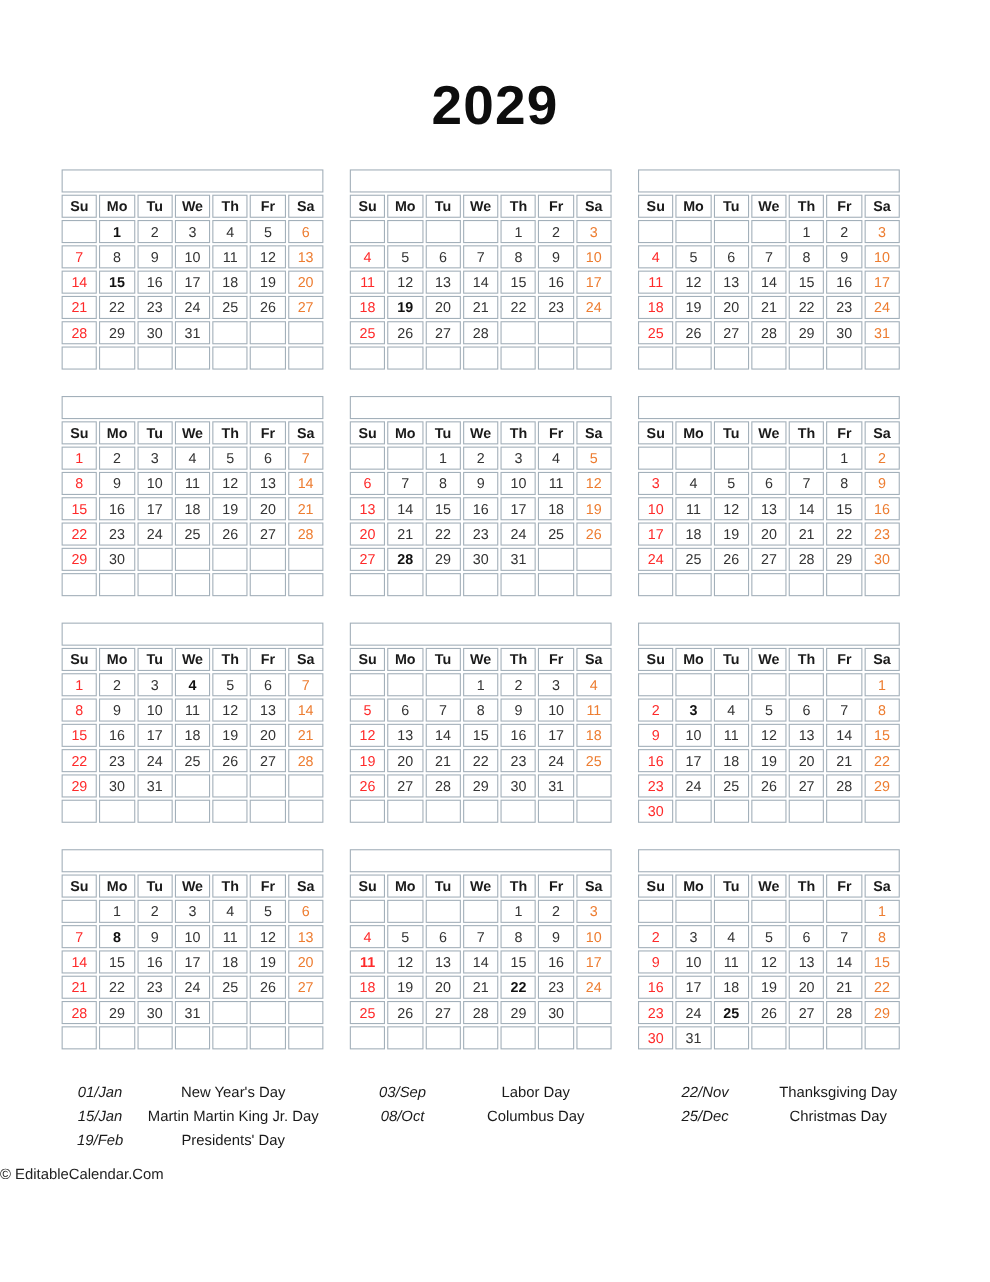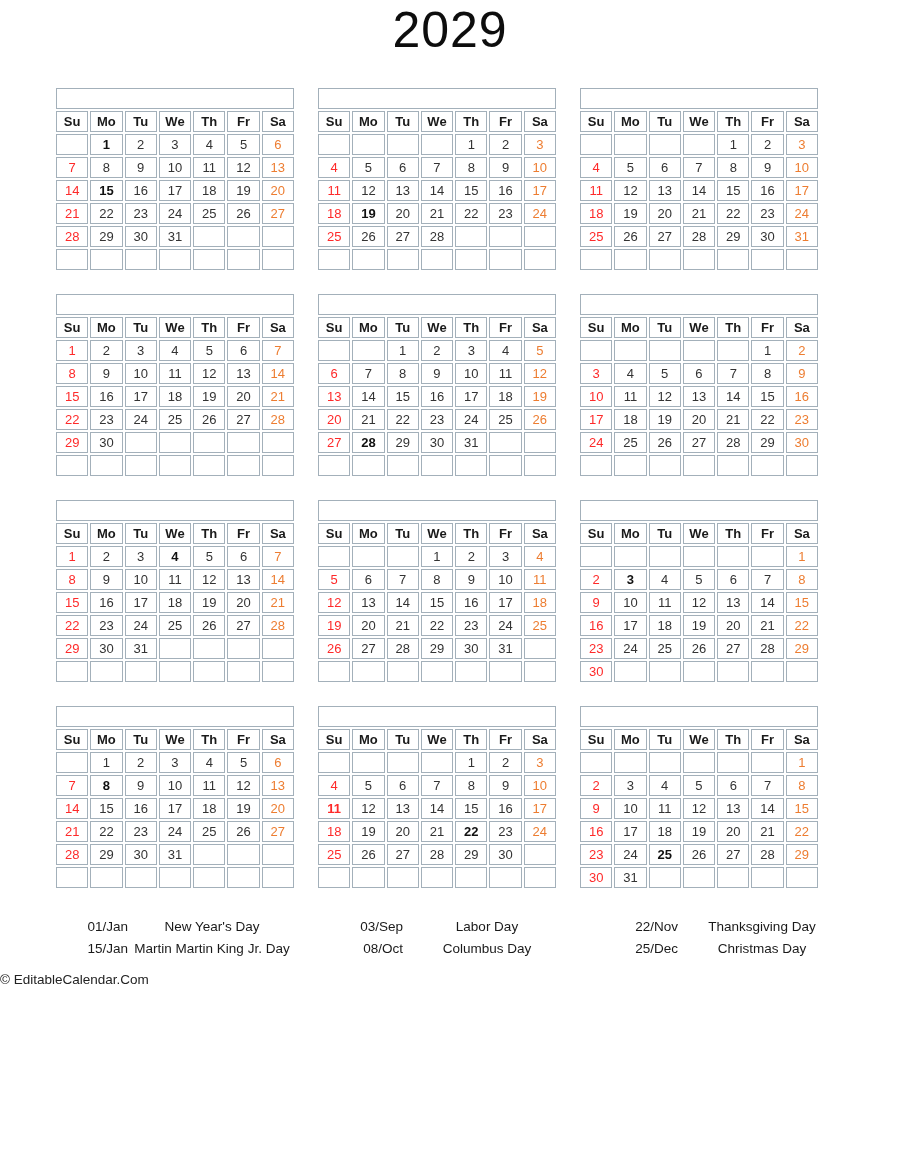--- a/index.html
+++ b/index.html
@@ -6,22 +6,22 @@
     --blue:#1372c4; --amber:#fab400; --lightblue:#d8eafa;
     --red:#fe2a2a; --orange:#ed7d31; --border:#a3b0ba; --ink:#333333;
   }
   html,body{margin:0;padding:0;}
   body{
     width:900px;height:1165px;background:#ffffff;
     font-family:"Liberation Sans",sans-serif;color:var(--ink);
     -webkit-font-smoothing:antialiased;
   }
   .title{
-    margin:0;height:60px;line-height:60px;
-    text-align:center;font-size:50px;font-weight:400;color:#0d0d0d;
+    margin:0;padding-top:66px;height:60px;line-height:60px;
+    text-align:center;font-size:50px;font-weight:700;color:#0d0d0d;
     letter-spacing:1px;
   }
   .months{
     width:792px;margin:26px auto 0 auto;
     display:grid;grid-template-columns:repeat(3,242px);
     column-gap:33px;row-gap:20px;gap:20px;
   }
   table.month{
     width:242px;border-collapse:separate;border-spacing:2px;
     table-layout:fixed;
@@ -39,21 +39,21 @@
   td.sun{color:var(--red);}
   td.sat{color:var(--orange);}
   td.hol{background:var(--amber);font-weight:700;color:#111111;}
   td.hol.sun{color:var(--red);}
   .legend{
     width:792px;margin:26px auto 0 auto;
     display:grid;grid-template-columns:repeat(3,242px);
     column-gap:33px;align-items:start;
   }
   .legend-row{display:flex;height:22px;line-height:22px;font-size:13.5px;color:#1a1a1a;}
-  .legend-date{width:74px;text-align:right;flex:0 0 74px;}
+  .legend-date{width:74px;text-align:center;flex:0 0 74px;font-style:italic;}
   .legend-name{flex:1;text-align:center;}
   .footer{
     margin-top:12px;text-align:left;font-size:13.5px;color:#222222;
   }
 </style>
 </head>
 <body>
 
 <h1 class="title">2029</h1>
 
@@ -937,20 +937,24 @@
 
 <div class="legend">
     <div>
       <div class="legend-row">
         <span class="legend-date">01/Jan</span>
         <span class="legend-name">New Year's Day</span>
       </div>
       <div class="legend-row">
         <span class="legend-date">15/Jan</span>
         <span class="legend-name">Martin Martin King Jr. Day</span>
+      </div>
+      <div class="legend-row">
+        <span class="legend-date">19/Feb</span>
+        <span class="legend-name">Presidents' Day</span>
       </div>
     </div>
     <div>
       <div class="legend-row">
         <span class="legend-date">03/Sep</span>
         <span class="legend-name">Labor Day</span>
       </div>
       <div class="legend-row">
         <span class="legend-date">08/Oct</span>
         <span class="legend-name">Columbus Day</span>

